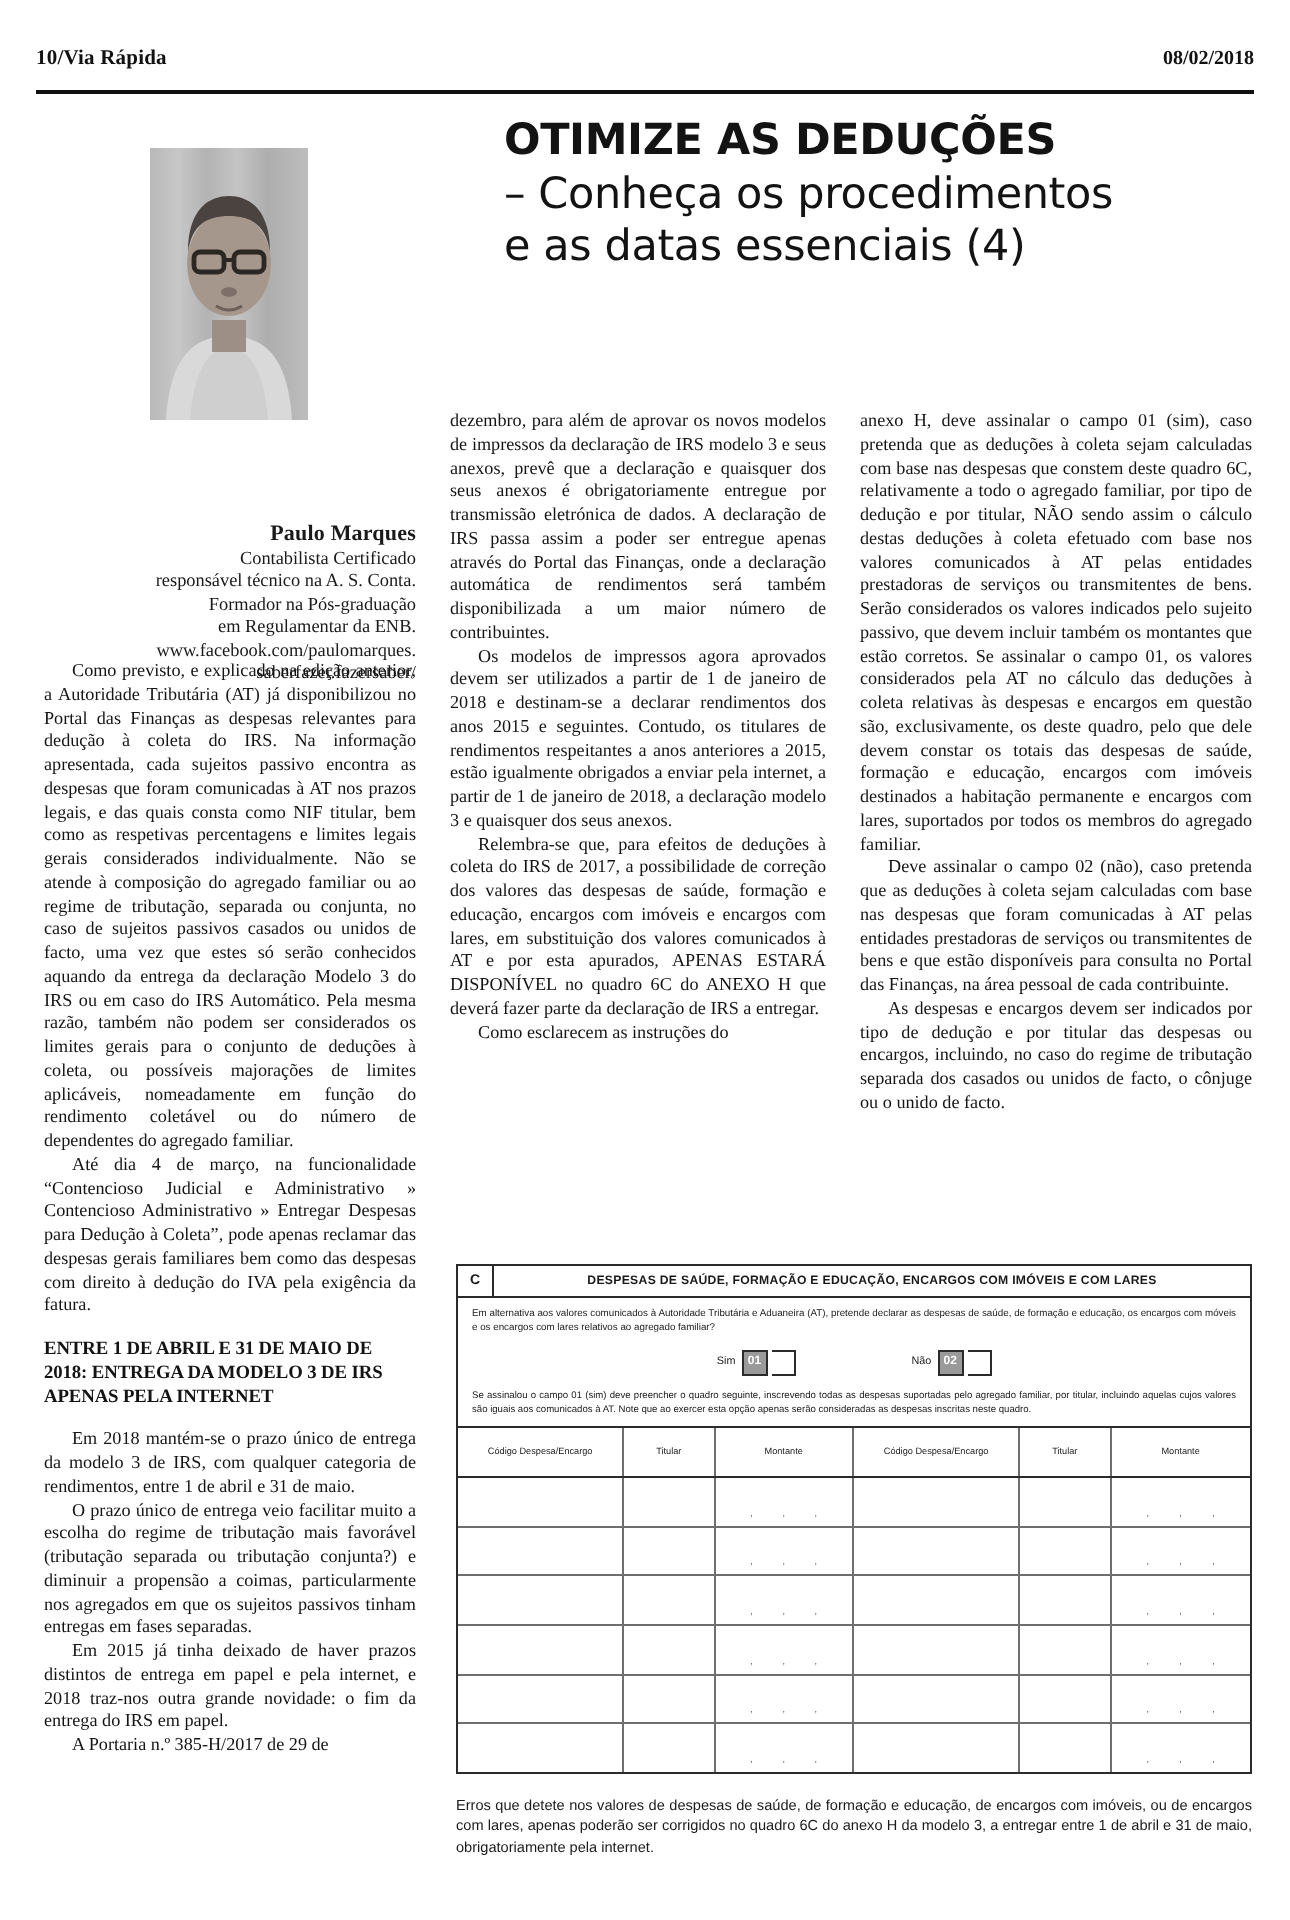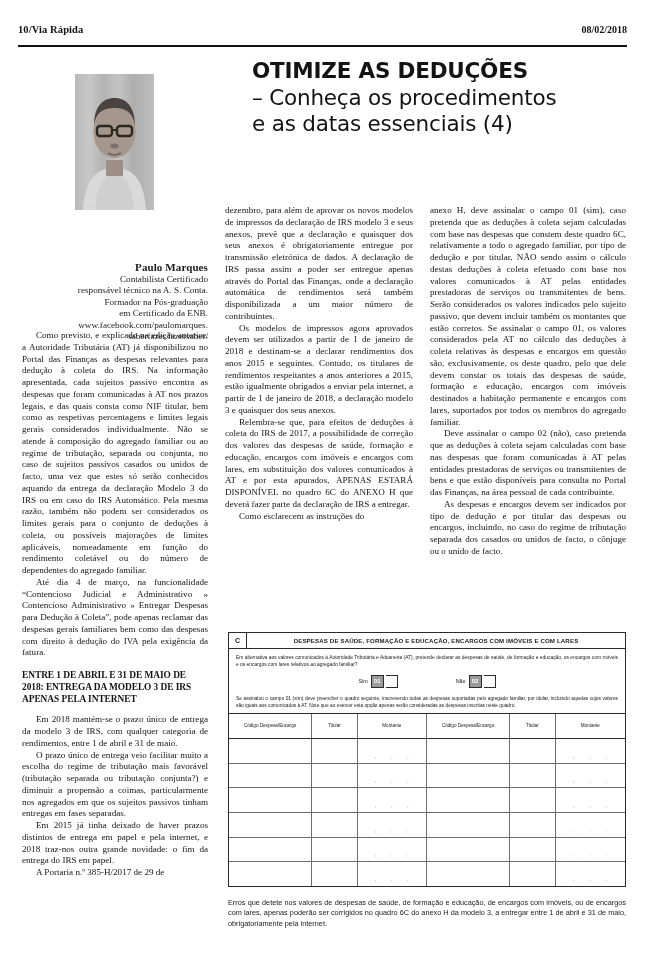--- a/index.html
+++ b/index.html
@@ -148,21 +148,21 @@
       <ellipse cx="39.5" cy="72" rx="4" ry="2.4" fill="#7e7068"></ellipse>
       <path d="M33 79 q6.5 4 13 0" stroke="#6d6058" stroke-width="1.6" fill="none"></path>
     </svg>
   </div>
 
   <div class="byline">
     <div class="nm">Paulo Marques</div>
     <div>Contabilista Certificado</div>
     <div>responsável técnico na A. S. Conta.</div>
     <div>Formador na Pós-graduação</div>
-    <div>em Certificado da ENB.</div>
+    <div>em Regulamentar da ENB.</div>
     <div>www.facebook.com/paulomarques.</div>
     <div>saberfazer.fazersaber/</div>
   </div>
 
   <div class="col" id="col1">
     <p>Como previsto, e explicado na edição anterior, a Autoridade Tributária (AT) já disponibilizou no Portal das Finanças as despesas relevantes para dedução à coleta do IRS. Na informação apresentada, cada sujeitos passivo encontra as despesas que foram comunicadas à AT nos prazos legais, e das quais consta como NIF titular, bem como as respetivas percentagens e limites legais gerais considerados individualmente. Não se atende à composição do agregado familiar ou ao regime de tributação, separada ou conjunta, no caso de sujeitos passivos casados ou unidos de facto, uma vez que estes só serão conhecidos aquando da entrega da declaração Modelo 3 do IRS ou em caso do IRS Automático. Pela mesma razão, também não podem ser considerados os limites gerais para o conjunto de deduções à coleta, ou possíveis majorações de limites aplicáveis, nomeadamente em função do rendimento coletável ou do número de dependentes do agregado familiar.</p>
     <p>Até dia 4 de março, na funcionalidade “Contencioso Judicial e Administrativo » Contencioso Administrativo » Entregar Despesas para Dedução à Coleta”, pode apenas reclamar das despesas gerais familiares bem como das despesas com direito à dedução do IVA pela exigência da fatura.</p>
     <h3>ENTRE 1 DE ABRIL E 31 DE MAIO DE 2018: ENTREGA DA MODELO 3 DE IRS APENAS PELA INTERNET</h3>
     <p>Em 2018 mantém-se o prazo único de entrega da modelo 3 de IRS, com qualquer categoria de rendimentos, entre 1 de abril e 31 de maio.</p>
     <p>O prazo único de entrega veio facilitar muito a escolha do regime de tributação mais favorável (tributação separada ou tributação conjunta?) e diminuir a propensão a coimas, particularmente nos agregados em que os sujeitos passivos tinham entregas em fases separadas.</p>

